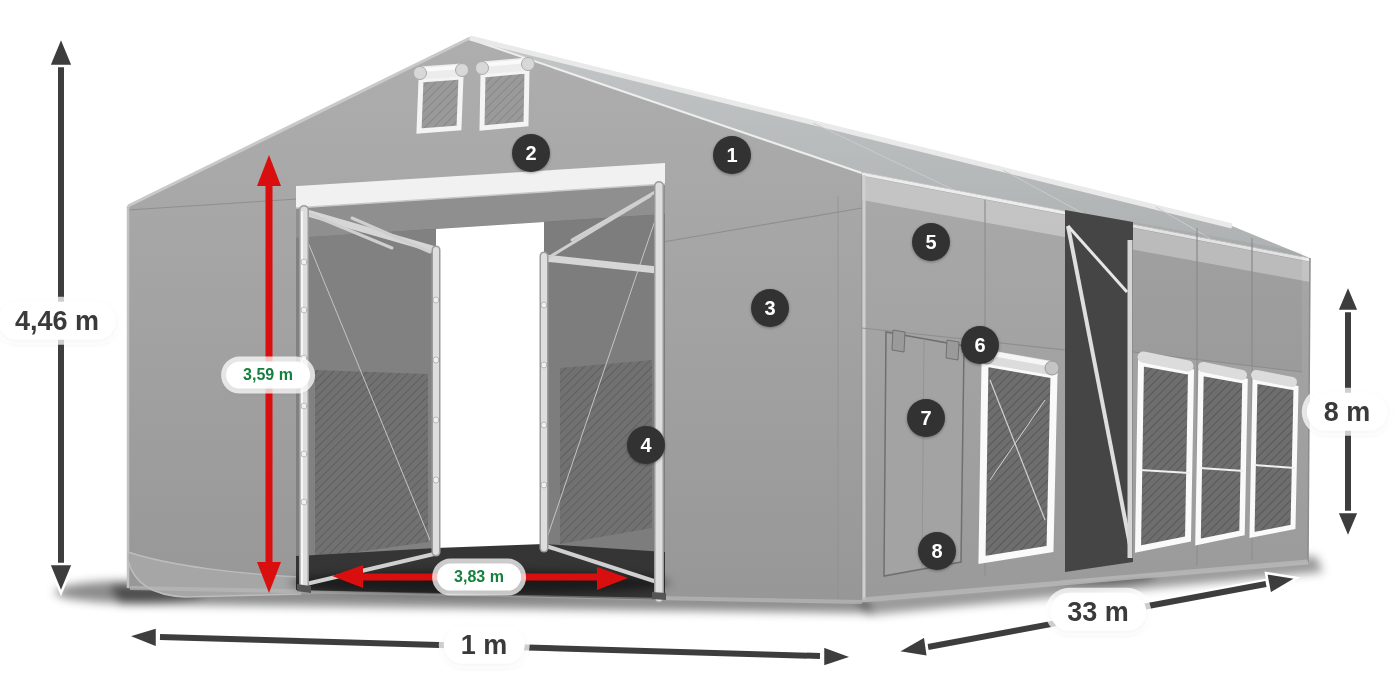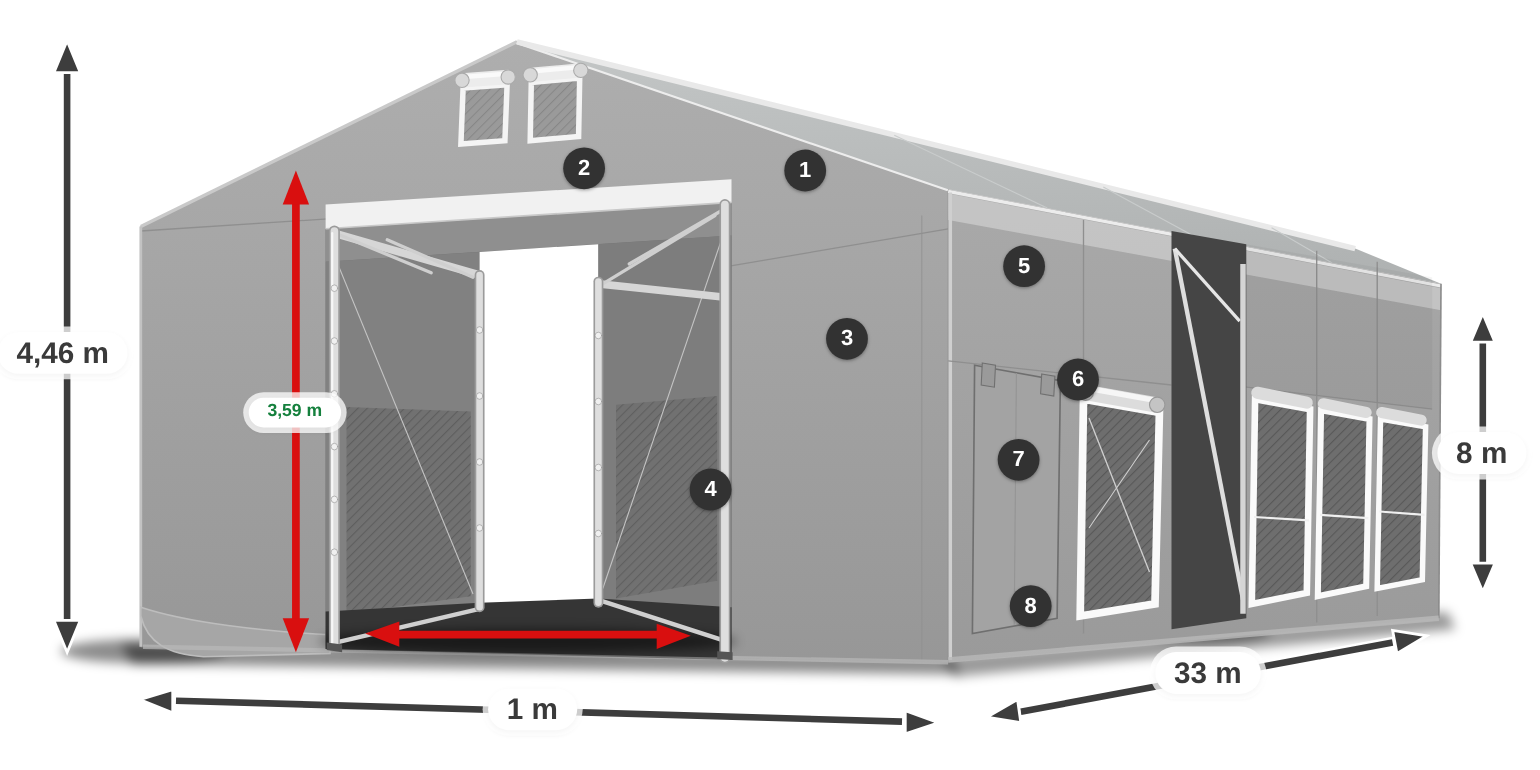--- a/index.html
+++ b/index.html
@@ -220,20 +220,21 @@
   </g>
   <g>
     <line x1="356" y1="577" x2="604" y2="577" stroke="#d90f0f" stroke-width="7"></line>
     <polygon points="332,576 363,565 363,588" fill="#d90f0f"></polygon>
     <polygon points="628,578 597,567 597,590" fill="#d90f0f"></polygon>
   </g>
 </svg>
 
 <div class="pill" style="left:57px;top:321px">4,46 m</div>
 <div class="pill red" style="left:268px;top:375px">3,59 m</div>
+<div class="pill red" style="left:479px;top:577px">3,83 m</div>
 <div class="pill" style="left:484px;top:645px">1 m</div>
 <div class="pill" style="left:1098px;top:612px">33 m</div>
 <div class="pill" style="left:1347px;top:412px">8 m</div>
 
 <div class="badge" style="left:732px;top:155px">1</div>
 <div class="badge" style="left:531px;top:153px">2</div>
 <div class="badge" style="left:770px;top:308px">3</div>
 <div class="badge" style="left:646px;top:445px">4</div>
 <div class="badge" style="left:931px;top:242px">5</div>
 <div class="badge" style="left:980px;top:345px">6</div>

